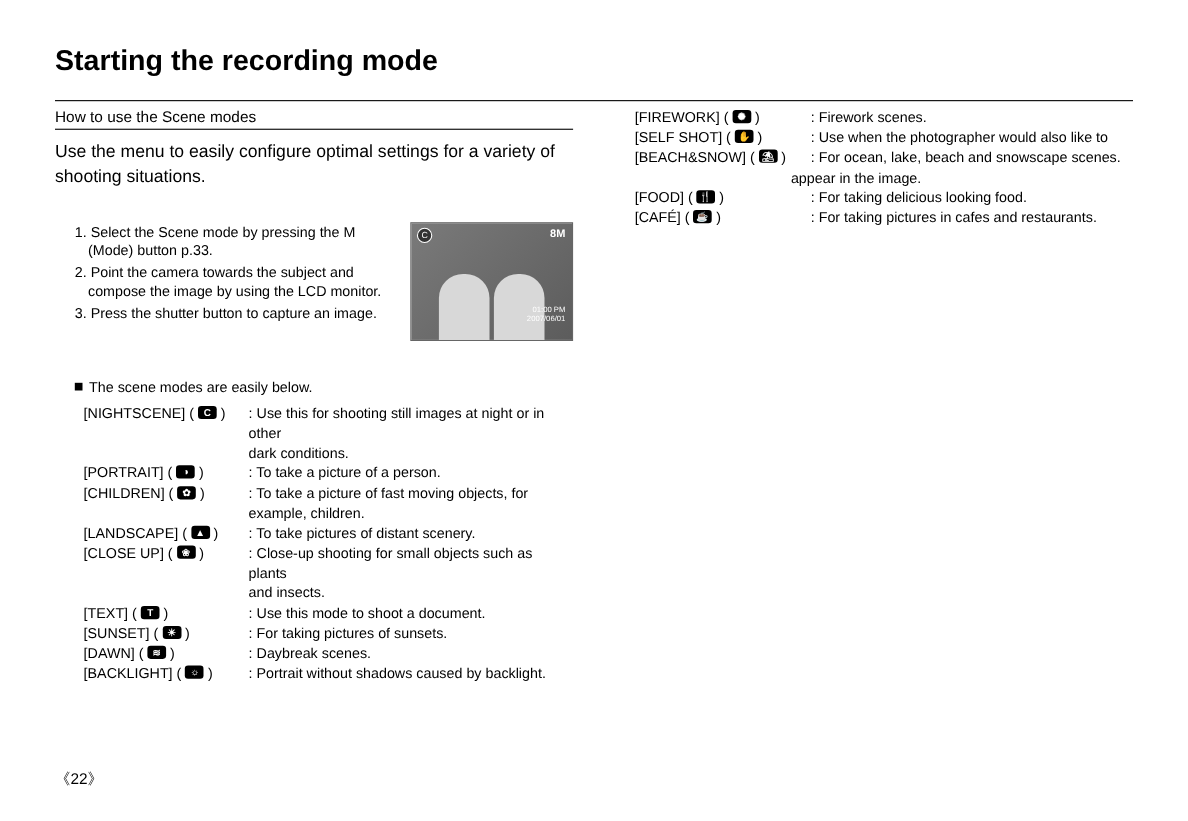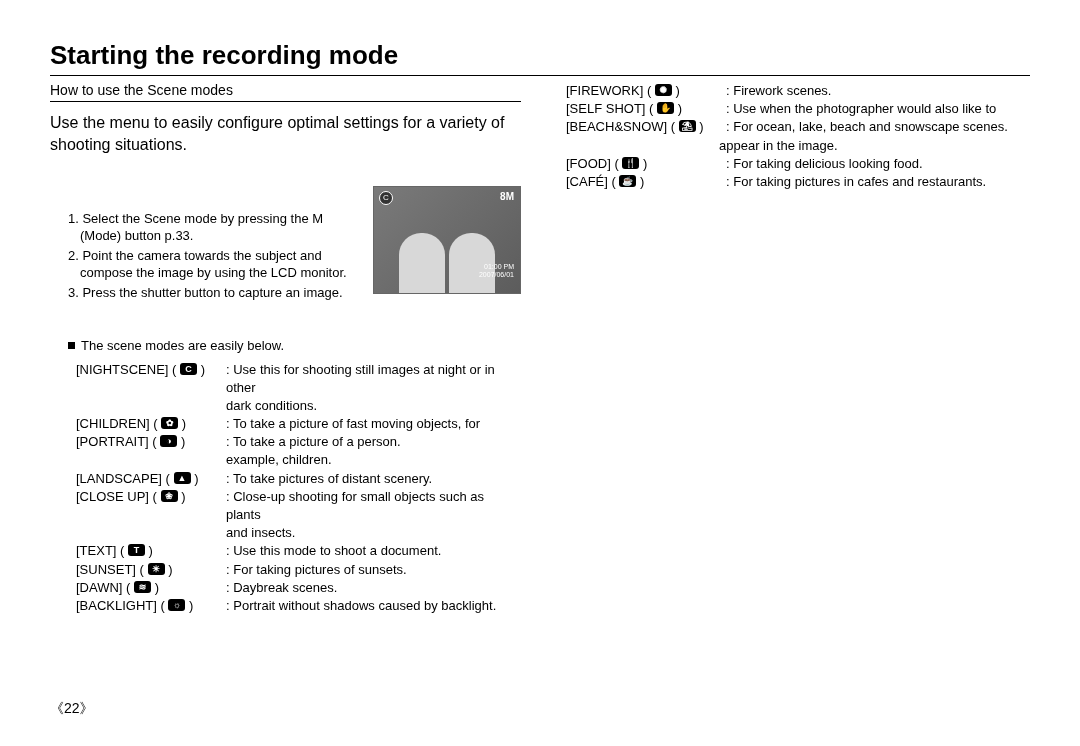--- a/index.html
+++ b/index.html
@@ -10,21 +10,21 @@
     background: #fff;
     width: 1080px;
     height: 746px;
     position: relative;
     padding: 40px 50px 30px 50px;
   }
   .title {
     font-size: 26px;
     font-weight: bold;
     border-bottom: 1.5px solid #000;
-    padding-bottom: 4px;
+    padding-bottom: 20px;
     margin-bottom: 6px;
   }
   .columns {
     display: flex;
     gap: 38px;
   }
   .col {
     flex: 1;
     min-width: 0;
   }
@@ -41,21 +41,20 @@
     margin-bottom: 29px;
   }
   .steps-area {
     display: flex;
     gap: 10px;
     margin-bottom: 34px;
   }
   .steps-text {
     flex: 1;
     padding-left: 18px;
-    margin-top: 24px;
   }
   .step {
     font-size: 13px;
     line-height: 1.35;
     margin-bottom: 2px;
     text-indent: -12px;
     padding-left: 12px;
   }
   .lcd {
     width: 148px;
@@ -152,21 +151,21 @@
     font-size:9px;
     line-height:12px;
     text-align:center;
     font-weight:bold;
   }
   .mode-desc-cont {
     margin-left: 176px;
     font-size: 13px;
     line-height: 1.4;
   }
-  .col-right .mode-row { margin-left: 7px; }
+  .col-right .mode-row { margin-left: 18px; }
   .col-right .mode-desc-cont { margin-left: 160px; }
   .pagenum {
     position: absolute;
     left: 50px;
     bottom: 28px;
     font-size: 14px;
   }
 </style>
 </head>
 <body>
@@ -201,27 +200,27 @@
 
     <div class="listed-heading square-bullet">The scene modes are easily below.</div>
 
     <div id="modes-left">
         <div class="mode-row">
           <div class="mode-label">[NIGHTSCENE] ( <span class="icon-box" data-g="C"></span> )</div>
           <div class="mode-desc">Use this for shooting still images at night or in other</div>
         </div>
         <div class="mode-desc-cont">dark conditions.</div>
         <div class="mode-row">
+          <div class="mode-label">[PORTRAIT] ( <span class="icon-box" data-g="◑"></span> )</div>
+          <div class="mode-desc">To take a picture of a person.</div>
+        </div>
+        <div class="mode-row">
           <div class="mode-label">[CHILDREN] ( <span class="icon-box" data-g="✿"></span> )</div>
           <div class="mode-desc">To take a picture of fast moving objects, for</div>
         </div>
-        <div class="mode-row">
-          <div class="mode-label">[PORTRAIT] ( <span class="icon-box" data-g="◑"></span> )</div>
-          <div class="mode-desc">To take a picture of a person.</div>
-        </div>
         <div class="mode-desc-cont">example, children.</div>
         <div class="mode-row">
           <div class="mode-label">[LANDSCAPE] ( <span class="icon-box" data-g="▲"></span> )</div>
           <div class="mode-desc">To take pictures of distant scenery.</div>
         </div>
         <div class="mode-row">
           <div class="mode-label">[CLOSE UP] ( <span class="icon-box" data-g="❀"></span> )</div>
           <div class="mode-desc">Close-up shooting for small objects such as plants</div>
         </div>
         <div class="mode-desc-cont">and insects.</div>

